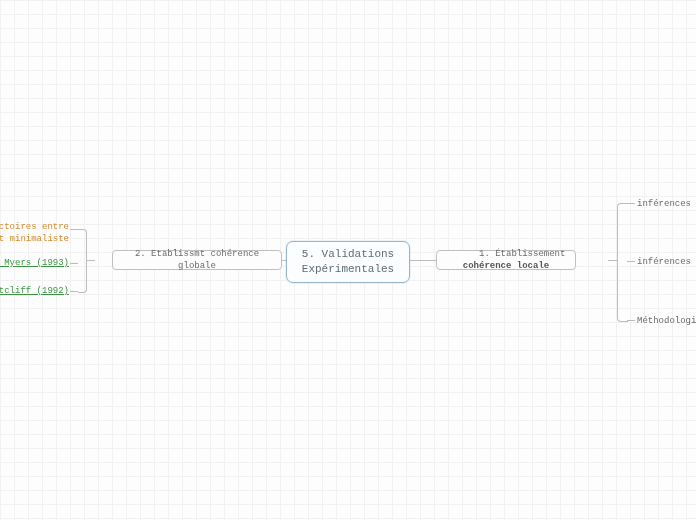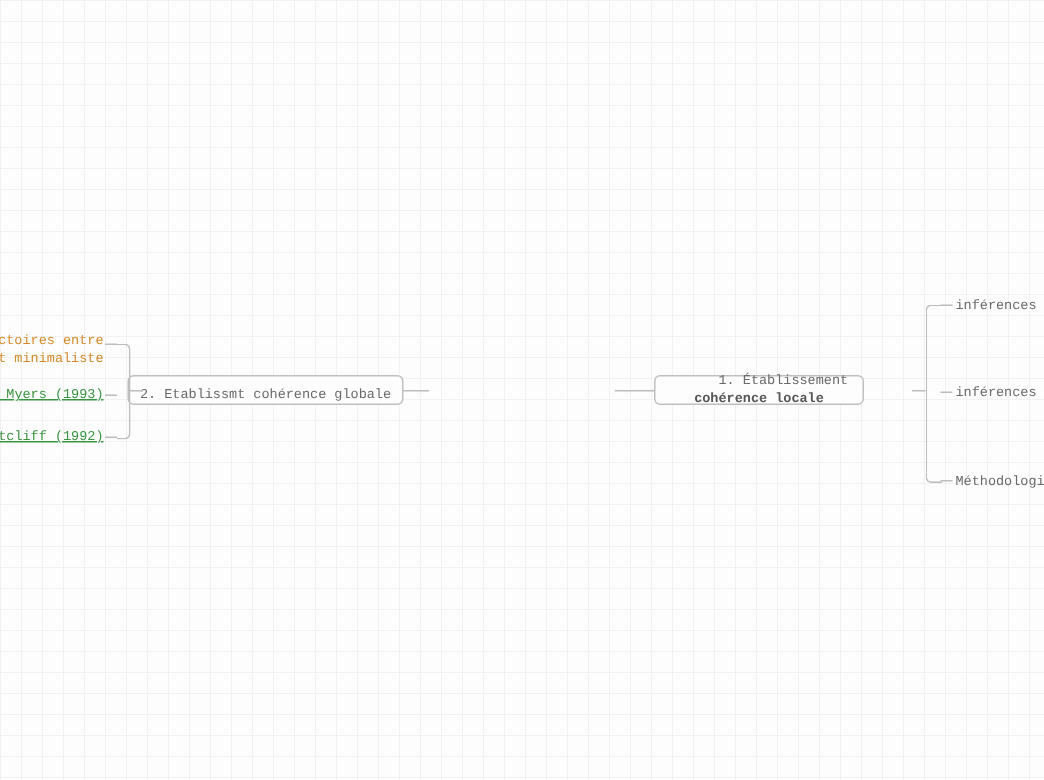--- a/index.html
+++ b/index.html
@@ -52,23 +52,22 @@
     top: 250px;
     height: 20px;
     border: 1px solid #bfbfbf;
     border-radius: 4px;
     background: #fdfdfd;
     font-size: 9px;
     color: #6a6a6a;
     padding: 0 6px;
   }
   .branch-left {
-    left: 85px;
-    width: 184px;
-    align-items: flex-end;
+    left: 112px;
+    width: 170px;
   }
   .branch-right {
     left: 436px;
     width: 140px;
   }
   .b {
     font-weight: bold;
     color: #565656;
   }
   .leaf {
@@ -114,20 +113,24 @@
     border-bottom-left-radius: 4px;
   }
 </style>
 </head>
 <body>
 
 <div class="grid"></div>
 
 <div class="canvas">
 
+  <div class="node root">
+    <span>5. Validations
+Expérimentales</span>
+  </div>
 
   <div class="hline" style="left:265px; top:260px; width:21px;"></div>
 
   <div class="hline" style="left:410px; top:260px; width:26px;"></div>
 
   <div class="node branch branch-left">
     <span>2. Etablissmt cohérence globale</span>
   </div>
 
   <div class="node branch branch-right">

